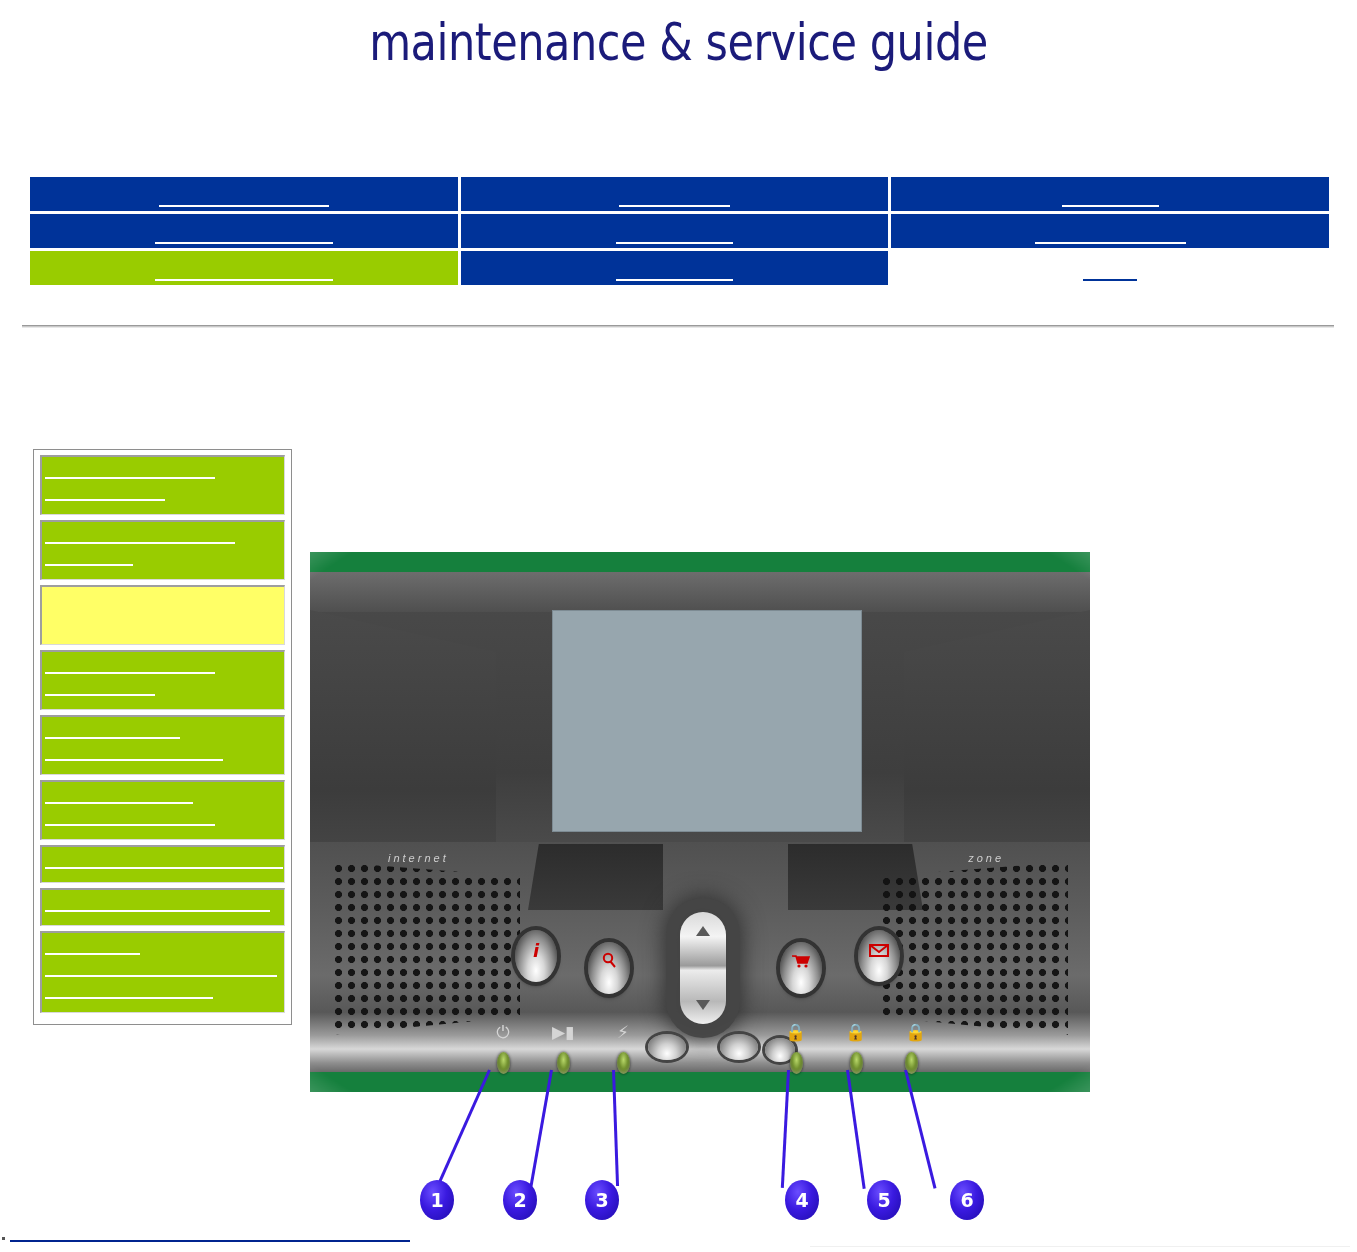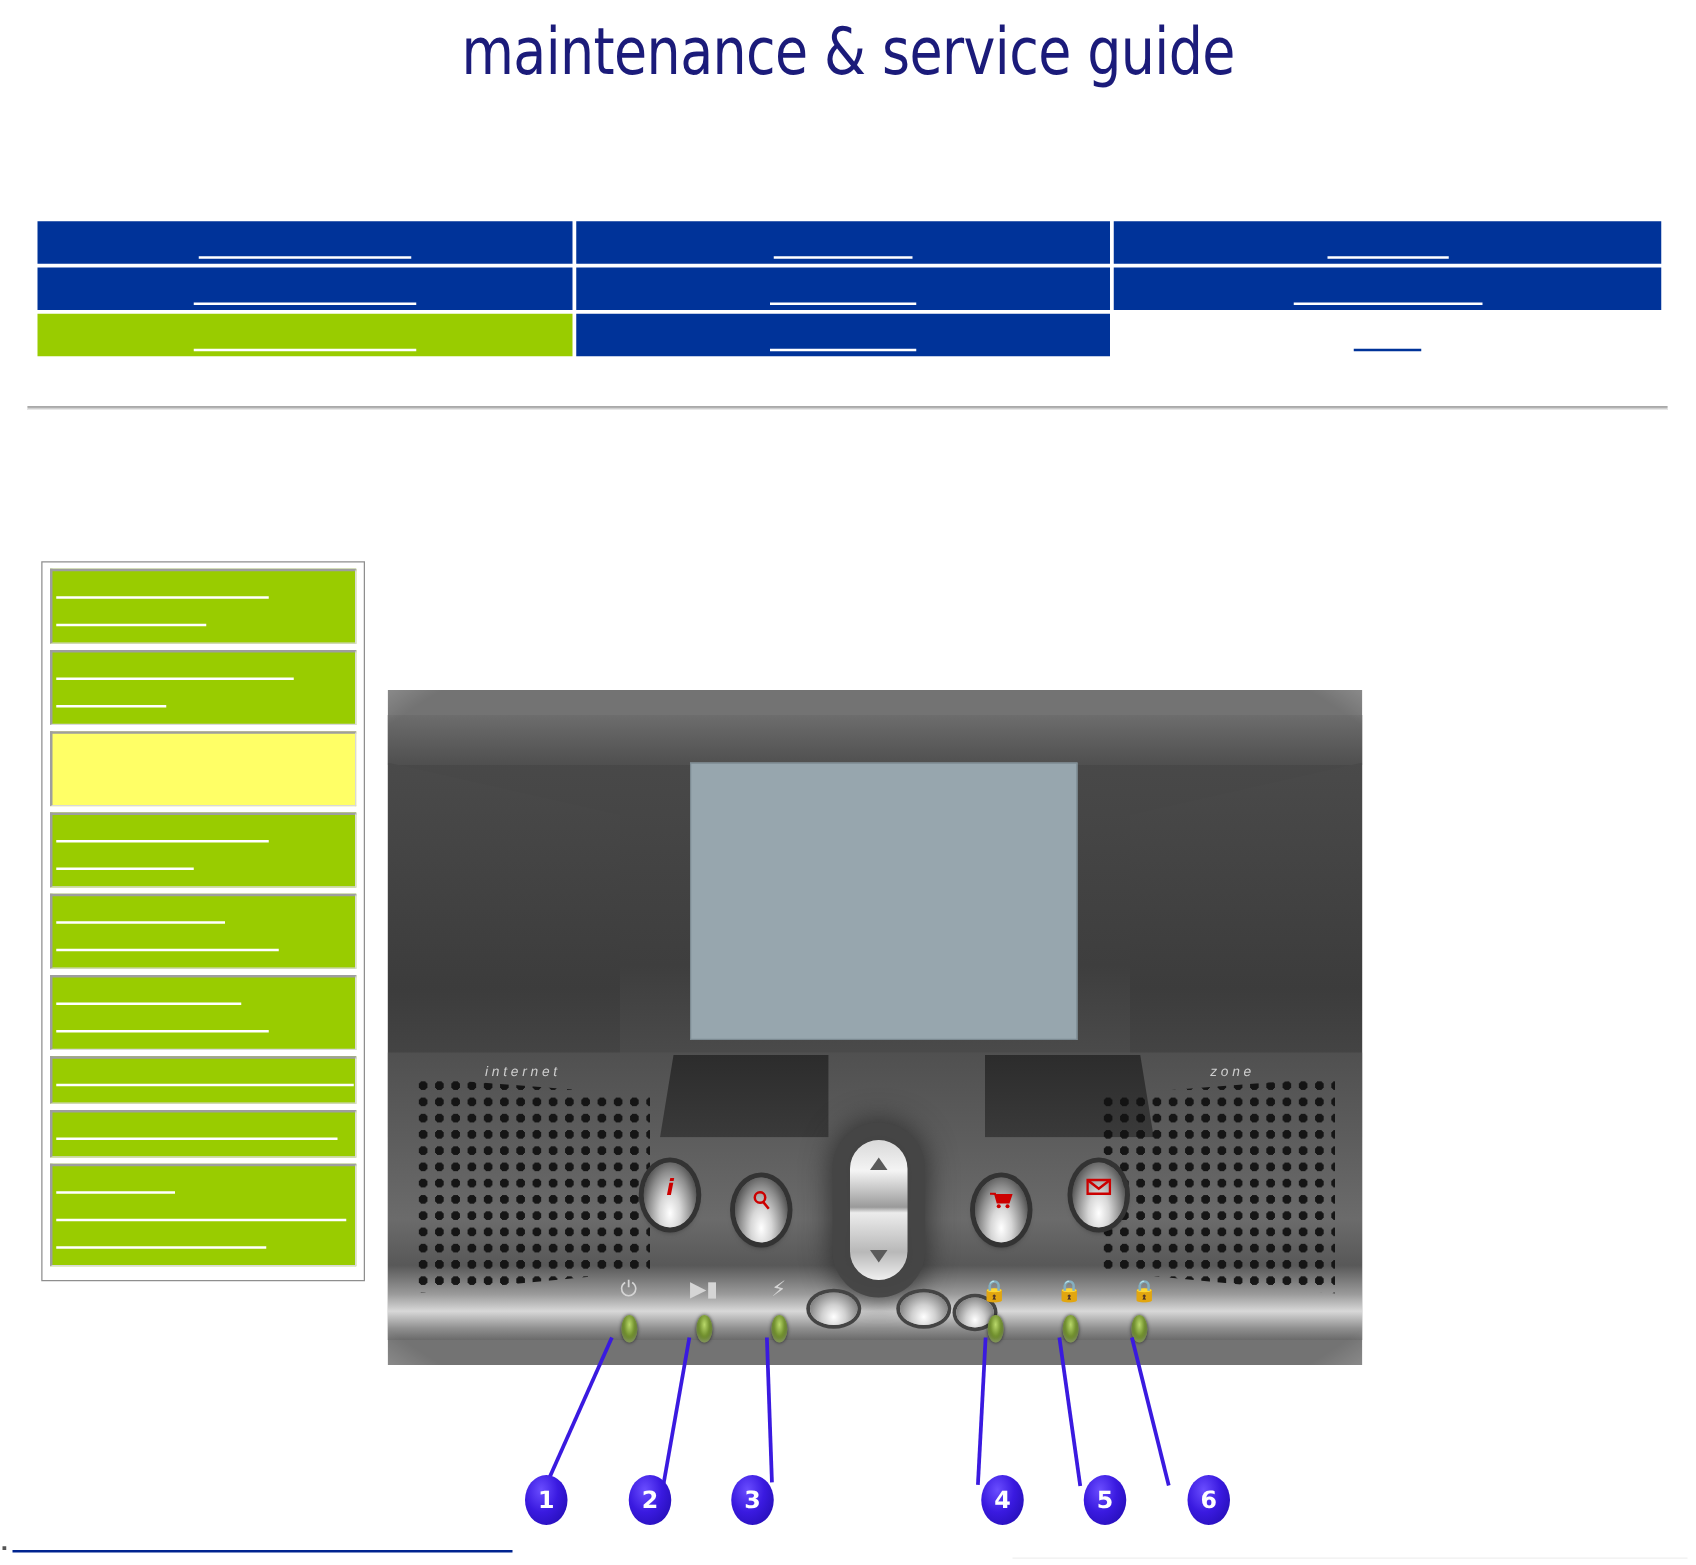--- a/index.html
+++ b/index.html
@@ -123,21 +123,21 @@
   .photo {
     position: absolute;
     left: 0; top: 0;
     width: 800px; height: 568px;
     overflow: hidden;
   }
   .photo-inner {
     position: absolute;
     left: 10px; top: 22px;
     width: 780px; height: 540px;
-    background: #737373;
+    background: #15803d;
     -webkit-mask-image: radial-gradient(ellipse 94% 92% at 50% 50%, #000 72%, transparent 97%);
             mask-image: radial-gradient(ellipse 94% 92% at 50% 50%, #000 72%, transparent 97%);
   }
 
   
   .chassis {
     position: absolute;
     left: 0; top: 20px;
     width: 780px; height: 500px;
     background: linear-gradient(180deg, #4b4b4b 0%, #3e3e3e 40%, #5a5a5a 72%, #686868 86%, #7d7d7d 100%);

